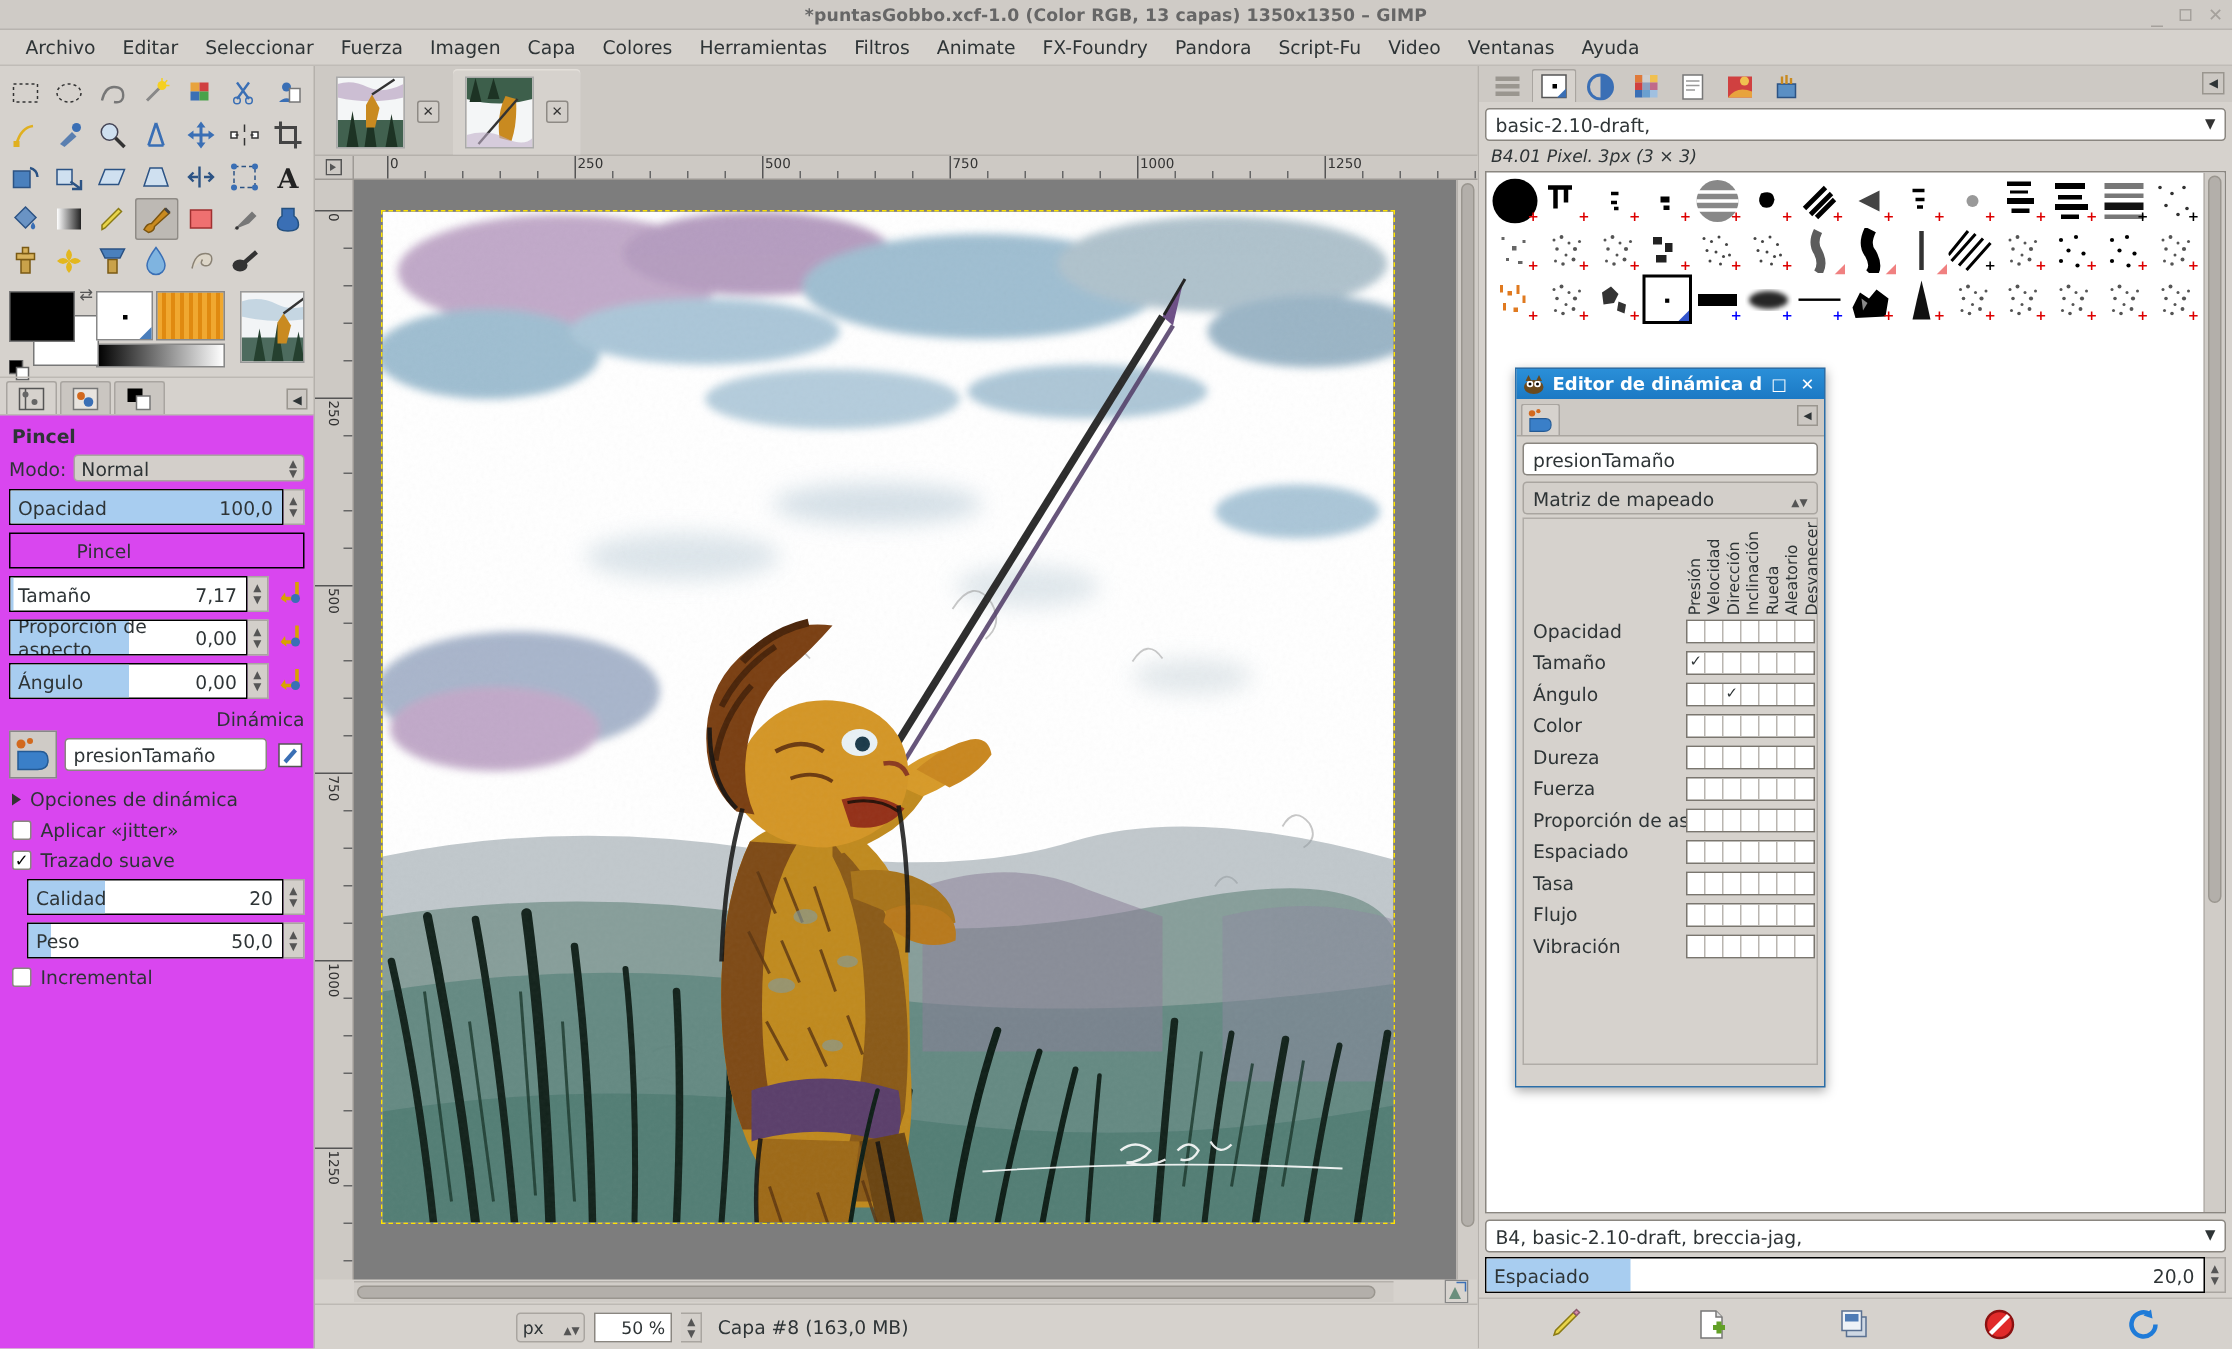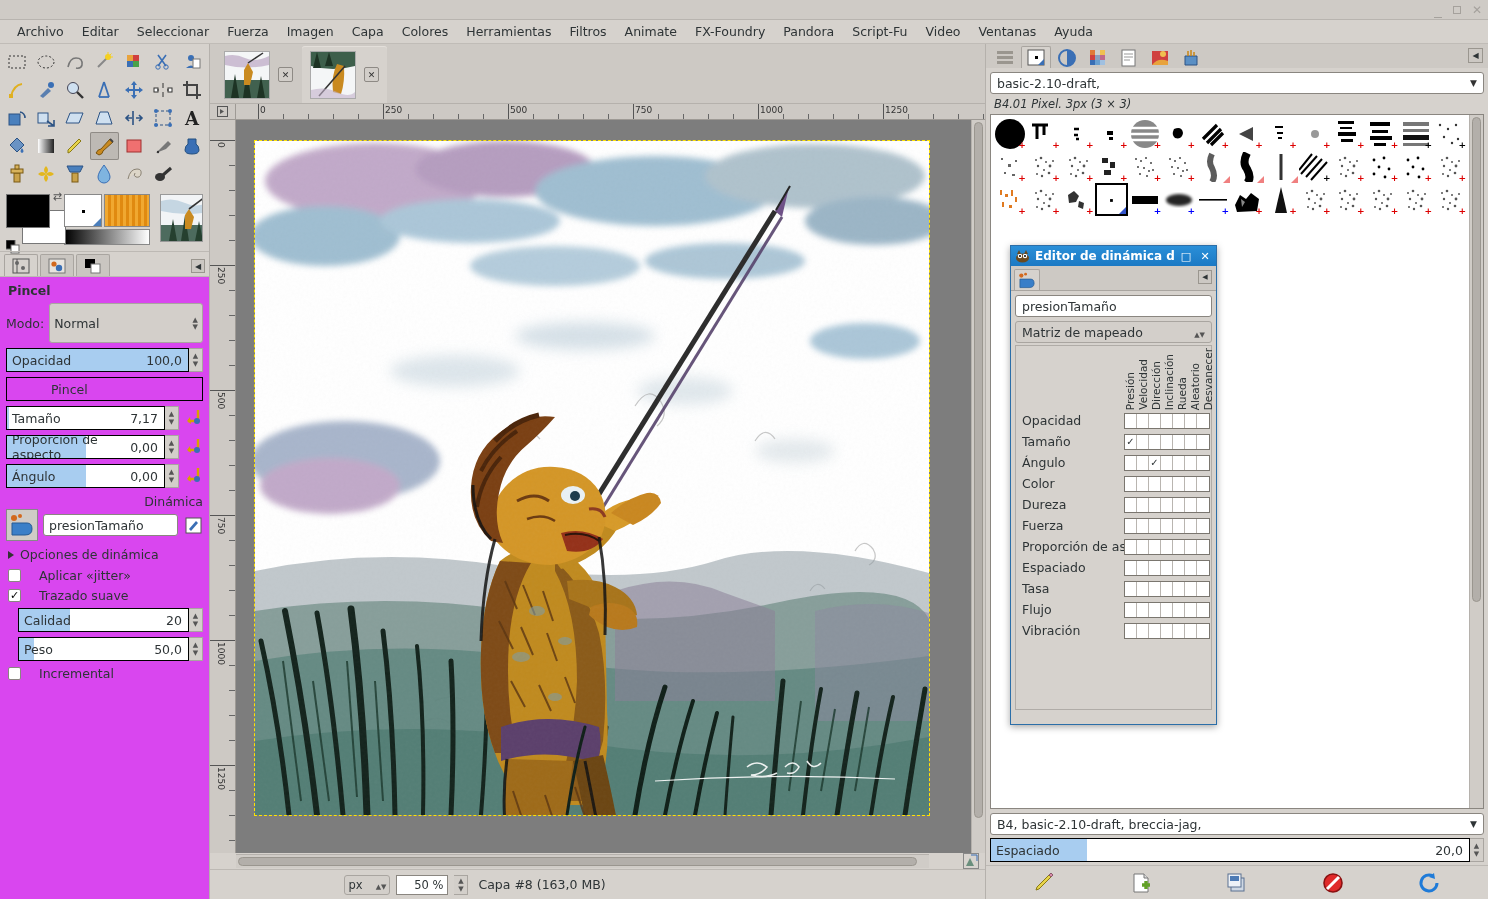--- a/index.html
+++ b/index.html
@@ -58,42 +58,42 @@
   .dock-tabs { display:flex; align-items:flex-end; gap:2px; padding:2px 4px 0 4px; border-top:1px solid #bdb9b4; margin-top:3px; position:relative;}
   .dock-tab { width:34px;height:22px; background:#cac6c1; border:1px solid #a9a5a0; border-bottom:none; border-radius:2px 2px 0 0; display:flex;align-items:center;justify-content:center;}
   .dock-tab.sel { background:#d6d2cd; }
   .dock-arrow { position:absolute; right:4px; bottom:3px; width:14px;height:14px;border:1px solid #9a968f; background:#ccc8c3; display:flex;align-items:center;justify-content:center;font-size:8px;}
   
   .tool-options { flex:1; background:#d946ef; border-top:1px solid #bdb9b4; padding: 4px 6px; overflow:hidden;}
   .to-title { font-weight: bold; font-size: 12.5px; margin: 2px 0 5px 2px;}
   .row { display:flex; align-items:center; margin-bottom:5px; gap:5px;}
   .lbl { font-size:12.5px; white-space:nowrap;}
   .combo {
-    flex:1; height:40px; background:#d3cfca; border:1px solid #a9a5a0; border-radius:3px;
+    flex:1; height:18px; background:#d3cfca; border:1px solid #a9a5a0; border-radius:3px;
     display:flex; align-items:center; padding:0 4px; font-size:12.5px; position:relative;
   }
   .combo .spin { margin-left:auto; display:flex; flex-direction:column; gap:1px;}
   .spin i { font-style:normal; font-size:7px; line-height:6px; color:#555;}
   .slider {
     position:relative; height:24px; border:1px solid #000; background:#fff;
     display:flex; align-items:center; flex:1; overflow:hidden;
   }
   .slider .fill { position:absolute; left:0; top:0; bottom:0; background:#a8cdf0; }
   .slider .sl-lbl { position:relative; z-index:2; padding-left:5px; font-size:12.5px;}
   .slider .sl-val { position:relative; z-index:2; margin-left:auto; padding-right:6px; font-size:12.5px;}
   .spinbtn { width:14px; display:flex; flex-direction:column; justify-content:center; align-items:center; background:#d3cfca; border:1px solid #a9a5a0; border-left:none; height:24px;}
   .sl-wrap { display:flex; margin-bottom:5px; align-items:stretch;}
   .reset-ic { width:20px; height:20px; margin-left:4px; display:flex;align-items:center;justify-content:center;}
   .brush-box { display:flex; align-items:center; gap:5px; margin-bottom:5px;}
   .brush-prev { width:32px;height:32px;background:#fff;border:1px solid #999; position:relative;}
   .brush-prev .d { position:absolute; left:14px;top:14px;width:3px;height:3px;background:#000;}
   .brush-prev .c { position:absolute; right:0;bottom:0;width:0;height:0;border-left:9px solid transparent;border-bottom:9px solid #4a7ebb;}
   .txtfield { flex:1; height:22px; background:#fff; border:1px solid #8a8680; border-radius:3px; display:flex; align-items:center; padding:0 5px; font-size:12.5px;}
   .editbtn { width:20px;height:20px; display:flex;align-items:center;justify-content:center;}
-  .chk-row { display:flex; align-items:center; gap:18px; margin:5px 0 5px 2px; font-size:12.5px;}
+  .chk-row { display:flex; align-items:center; gap:6px; margin:5px 0 5px 2px; font-size:12.5px;}
   .chk { width:13px;height:13px;border:1px solid #8a8680;background:#fff;border-radius:2px;display:flex;align-items:center;justify-content:center;}
   .chk.on:after { content:"✓"; font-size:11px; color:#000; line-height:1; font-weight:bold;}
   .expander { display:flex; align-items:center; gap:6px; margin: 6px 0 6px 2px; font-size:12.5px;}
   .tri { width:0;height:0;border-left:6px solid #333;border-top:4px solid transparent;border-bottom:4px solid transparent;}
   .indent { margin-left: 12px; }
   
   .center { flex:1; display:flex; flex-direction:column; background:#d6d2cd; min-width:0;}
   .img-tabs { height:60px; display:flex; align-items:flex-end; padding-left:6px; gap:1px; background:#cdc9c4; border-bottom:1px solid #b5b1ac;}
   .img-tab { display:flex; align-items:center; gap:8px; padding:4px 8px; height:57px; border-radius:3px 3px 0 0;}
   .img-tab.sel { background:#d6d2cd; box-shadow: inset 0 1px 0 #e3dfda; }
@@ -162,20 +162,21 @@
   .mat-row .rl { width:108px; font-size:12.5px; padding-left:6px; white-space:nowrap; overflow:hidden;}
   .mat-cells { display:flex; border:1px solid #7a766f; background:#fff; }
   .mat-cb { width:12px; height:14px; border-right:1px solid #b9b5b0; display:flex; align-items:center; justify-content:center; font-size:10px; font-weight:bold;}
   .mat-cb:last-child { border-right:none; }
   .dyn-foot { height:10px; }
 </style>
 </head>
 <body>
 
 <div class="titlebar">
+  <div class="title">*puntasGobbo.xcf-1.0 (Color RGB, 13 capas) 1350x1350 – GIMP</div>
   <div class="win-btns">
     <span><i class="mn"></i></span>
     <span><i class="sq"></i></span>
     <span>✕</span>
   </div>
 </div>
 
 <div class="menubar" id="menubar">
     <div class="mi">Archivo</div>
     <div class="mi">Editar</div>

